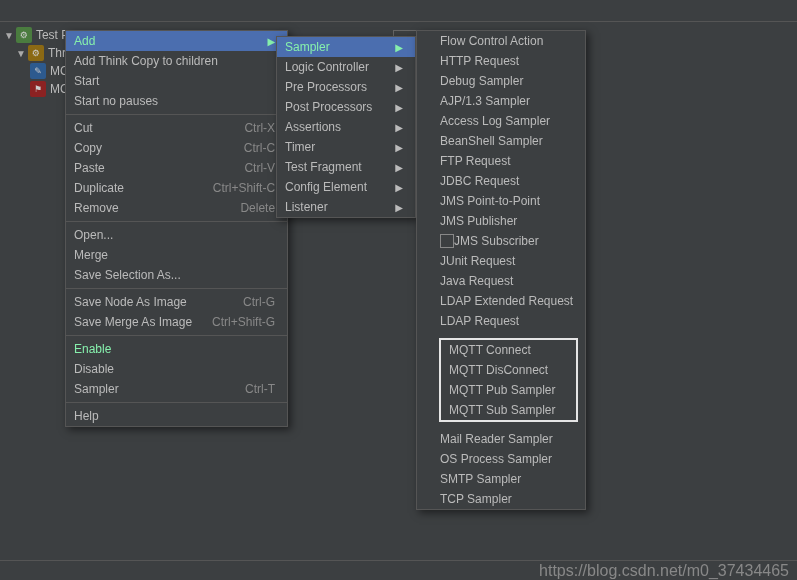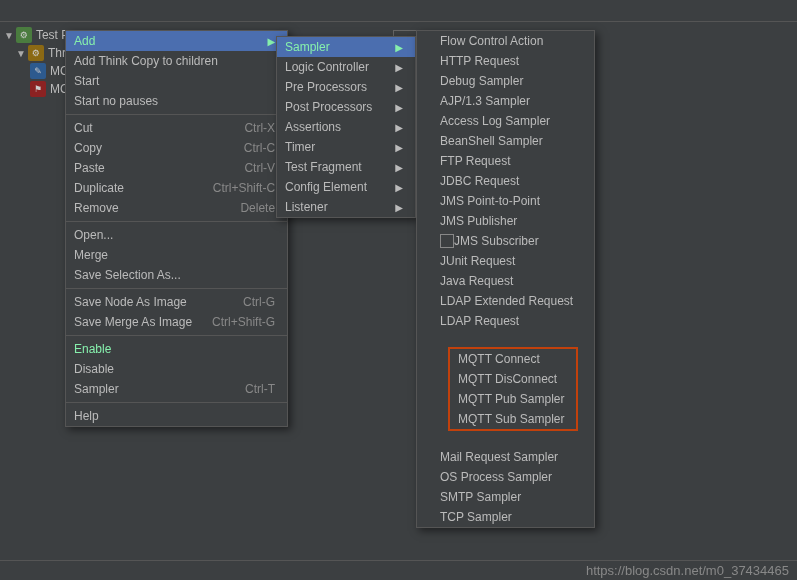--- a/index.html
+++ b/index.html
@@ -111,21 +111,21 @@
       background: #3c3f41;
       border-top: 1px solid #555;
       display: flex;
       align-items: center;
       justify-content: flex-end;
       padding: 0 8px;
     }
 
     .statusbar-url {
       color: #888;
-      font-size: 13px;
+      font-size: 16px;
     }
 
     
     .menubar {
       position: absolute;
       top: 0;
       left: 0;
       right: 0;
       height: 22px;
       background: #3c3f41;
@@ -388,36 +388,36 @@
   <div class="menu-item">
     <span>Java Request</span>
   </div>
   <div class="menu-item">
     <span>LDAP Extended Request</span>
   </div>
   <div class="menu-item">
     <span>LDAP Request</span>
   </div>
 
-  <div style="border:2px solid #c2410c;margin:16px;">
+  <div style="border:2px solid #e5e5e5;margin:7px;">
     <div class="menu-item">
       <span>MQTT Connect</span>
     </div>
     <div class="menu-item">
       <span>MQTT DisConnect</span>
     </div>
     <div class="menu-item">
       <span>MQTT Pub Sampler</span>
     </div>
     <div class="menu-item">
       <span>MQTT Sub Sampler</span>
     </div>
   </div>
   <div class="menu-item">
-    <span>Mail Request Sampler</span>
+    <span>Mail Reader Sampler</span>
   </div>
   <div class="menu-item">
     <span>OS Process Sampler</span>
   </div>
   <div class="menu-item">
     <span>SMTP Sampler</span>
   </div>
   <div class="menu-item">
     <span>TCP Sampler</span>
   </div>

